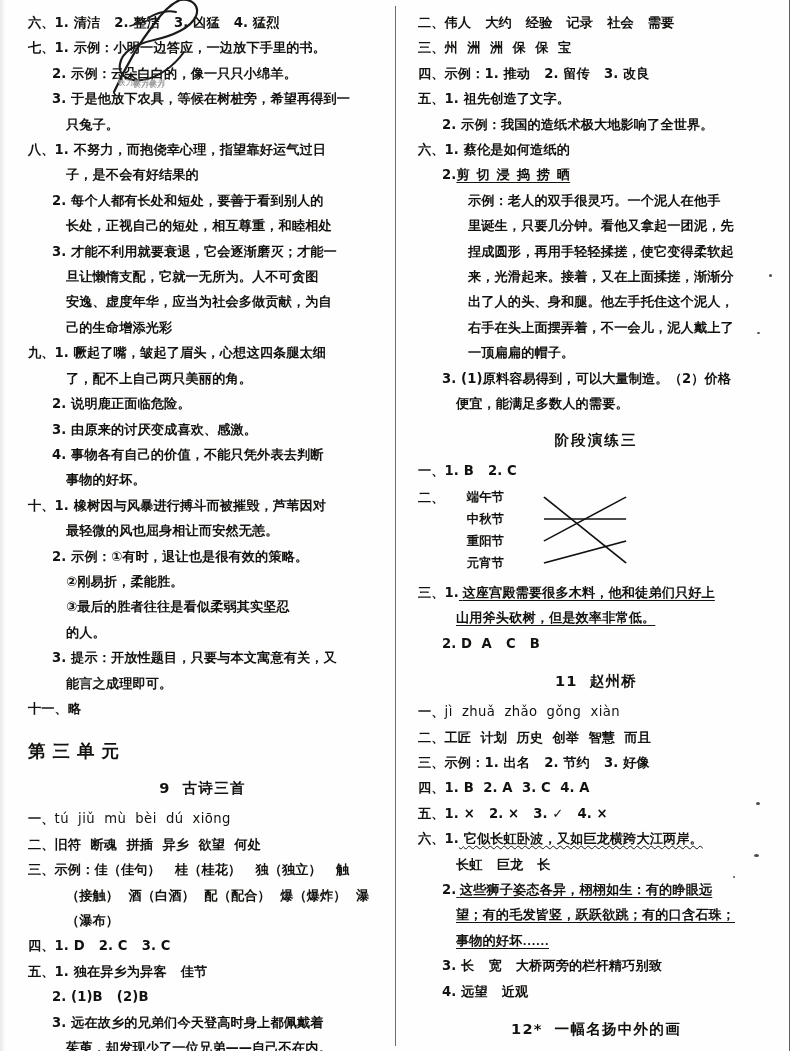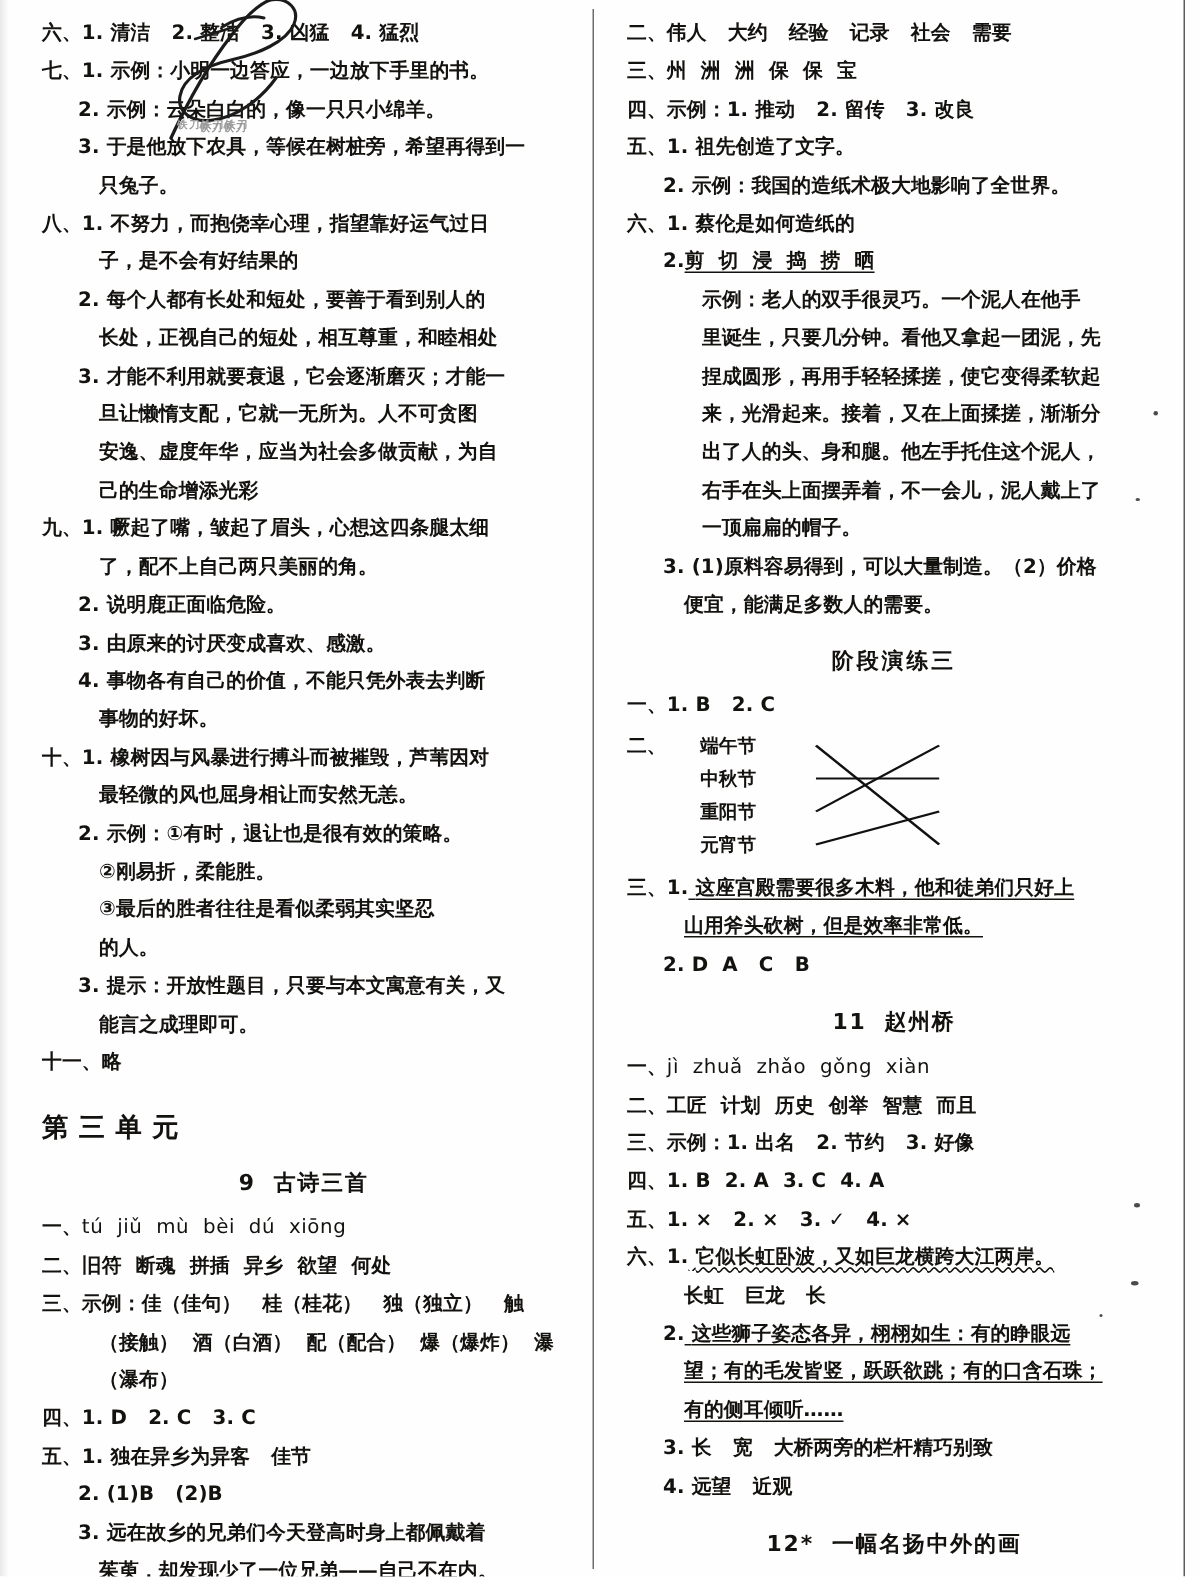--- a/index.html
+++ b/index.html
@@ -83,20 +83,21 @@
   .pinyin {
     font-family: "DejaVu Sans", sans-serif;
     font-weight: 400;
     letter-spacing: .4px;
   }
 
   .underline-sol {
     text-decoration: underline;
     text-underline-offset: 2.5px;
     text-decoration-thickness: 1px;
+    font-family: Liberation Serif, serif;
   }
   .wavy {
     text-decoration: underline;
     text-decoration-style: wavy;
     text-underline-offset: 2px;
     text-decoration-thickness: .6px;
   }
 
   h2.unit-title {
     margin: 18px 0 4px 0;
@@ -263,21 +264,21 @@
       <h3 class="lesson-title"><span class="num">11</span><span>赵州桥</span></h3>
       <div class="ans-line"><span class="marker">一、</span><span class="body pinyin">jì  zhuǎ  zhǎo  gǒng  xiàn</span></div>
       <div class="ans-line"><span class="marker">二、</span><span class="body">工匠  计划  历史  创举  智慧  而且</span></div>
       <div class="ans-line"><span class="marker">三、</span><span class="body">示例：1. 出名   2. 节约   3. 好像</span></div>
       <div class="ans-line"><span class="marker">四、1.</span><span class="body"> B  2. A  3. C  4. A</span></div>
       <div class="ans-line"><span class="marker">五、1.</span><span class="body"> ×   2. ×   3. ✓   4. ×</span></div>
       <div class="ans-line"><span class="marker">六、1.</span><span class="body wavy"> 它似长虹卧波，又如巨龙横跨大江两岸。</span></div>
       <div class="ans-line indent-2"><span class="marker"></span><span class="body">长虹   巨龙   长</span></div>
       <div class="ans-line indent-1"><span class="marker">2.</span><span class="body underline-sol"> 这些狮子姿态各异，栩栩如生：有的睁眼远</span></div>
       <div class="ans-line indent-2"><span class="marker"></span><span class="body underline-sol">望；有的毛发皆竖，跃跃欲跳；有的口含石珠；</span></div>
-      <div class="ans-line indent-2"><span class="marker"></span><span class="body underline-sol">有的侧耳倾听……</span></div>
+      <div class="ans-line indent-2"><span class="marker"></span><span class="body underline-sol">事物的好坏……</span></div>
       <div class="ans-line indent-1"><span class="marker">3.</span><span class="body"> 长   宽   大桥两旁的栏杆精巧别致</span></div>
       <div class="ans-line indent-1"><span class="marker">4.</span><span class="body"> 远望   近观</span></div>
       <h3 class="lesson-title"><span class="num">12*</span><span>一幅名扬中外的画</span></h3>
       <div class="ans-line"><span class="marker">一、1.</span><span class="body pinyin"> lóng   lǒng</span></div>
     </div>
 
   <svg class="ink" id="scribble" width="150" height="110" viewBox="0 0 150 110">
     <path d="M18,96 C30,70 44,46 58,28 C66,17 74,8 84,4" stroke="#1b1b1b" stroke-width="2.2" fill="none" stroke-linecap="round"></path>
     <path d="M84,4 C96,2 104,10 100,20 C95,32 76,40 58,44
              C40,48 26,56 24,68 C22,79 32,86 46,84

